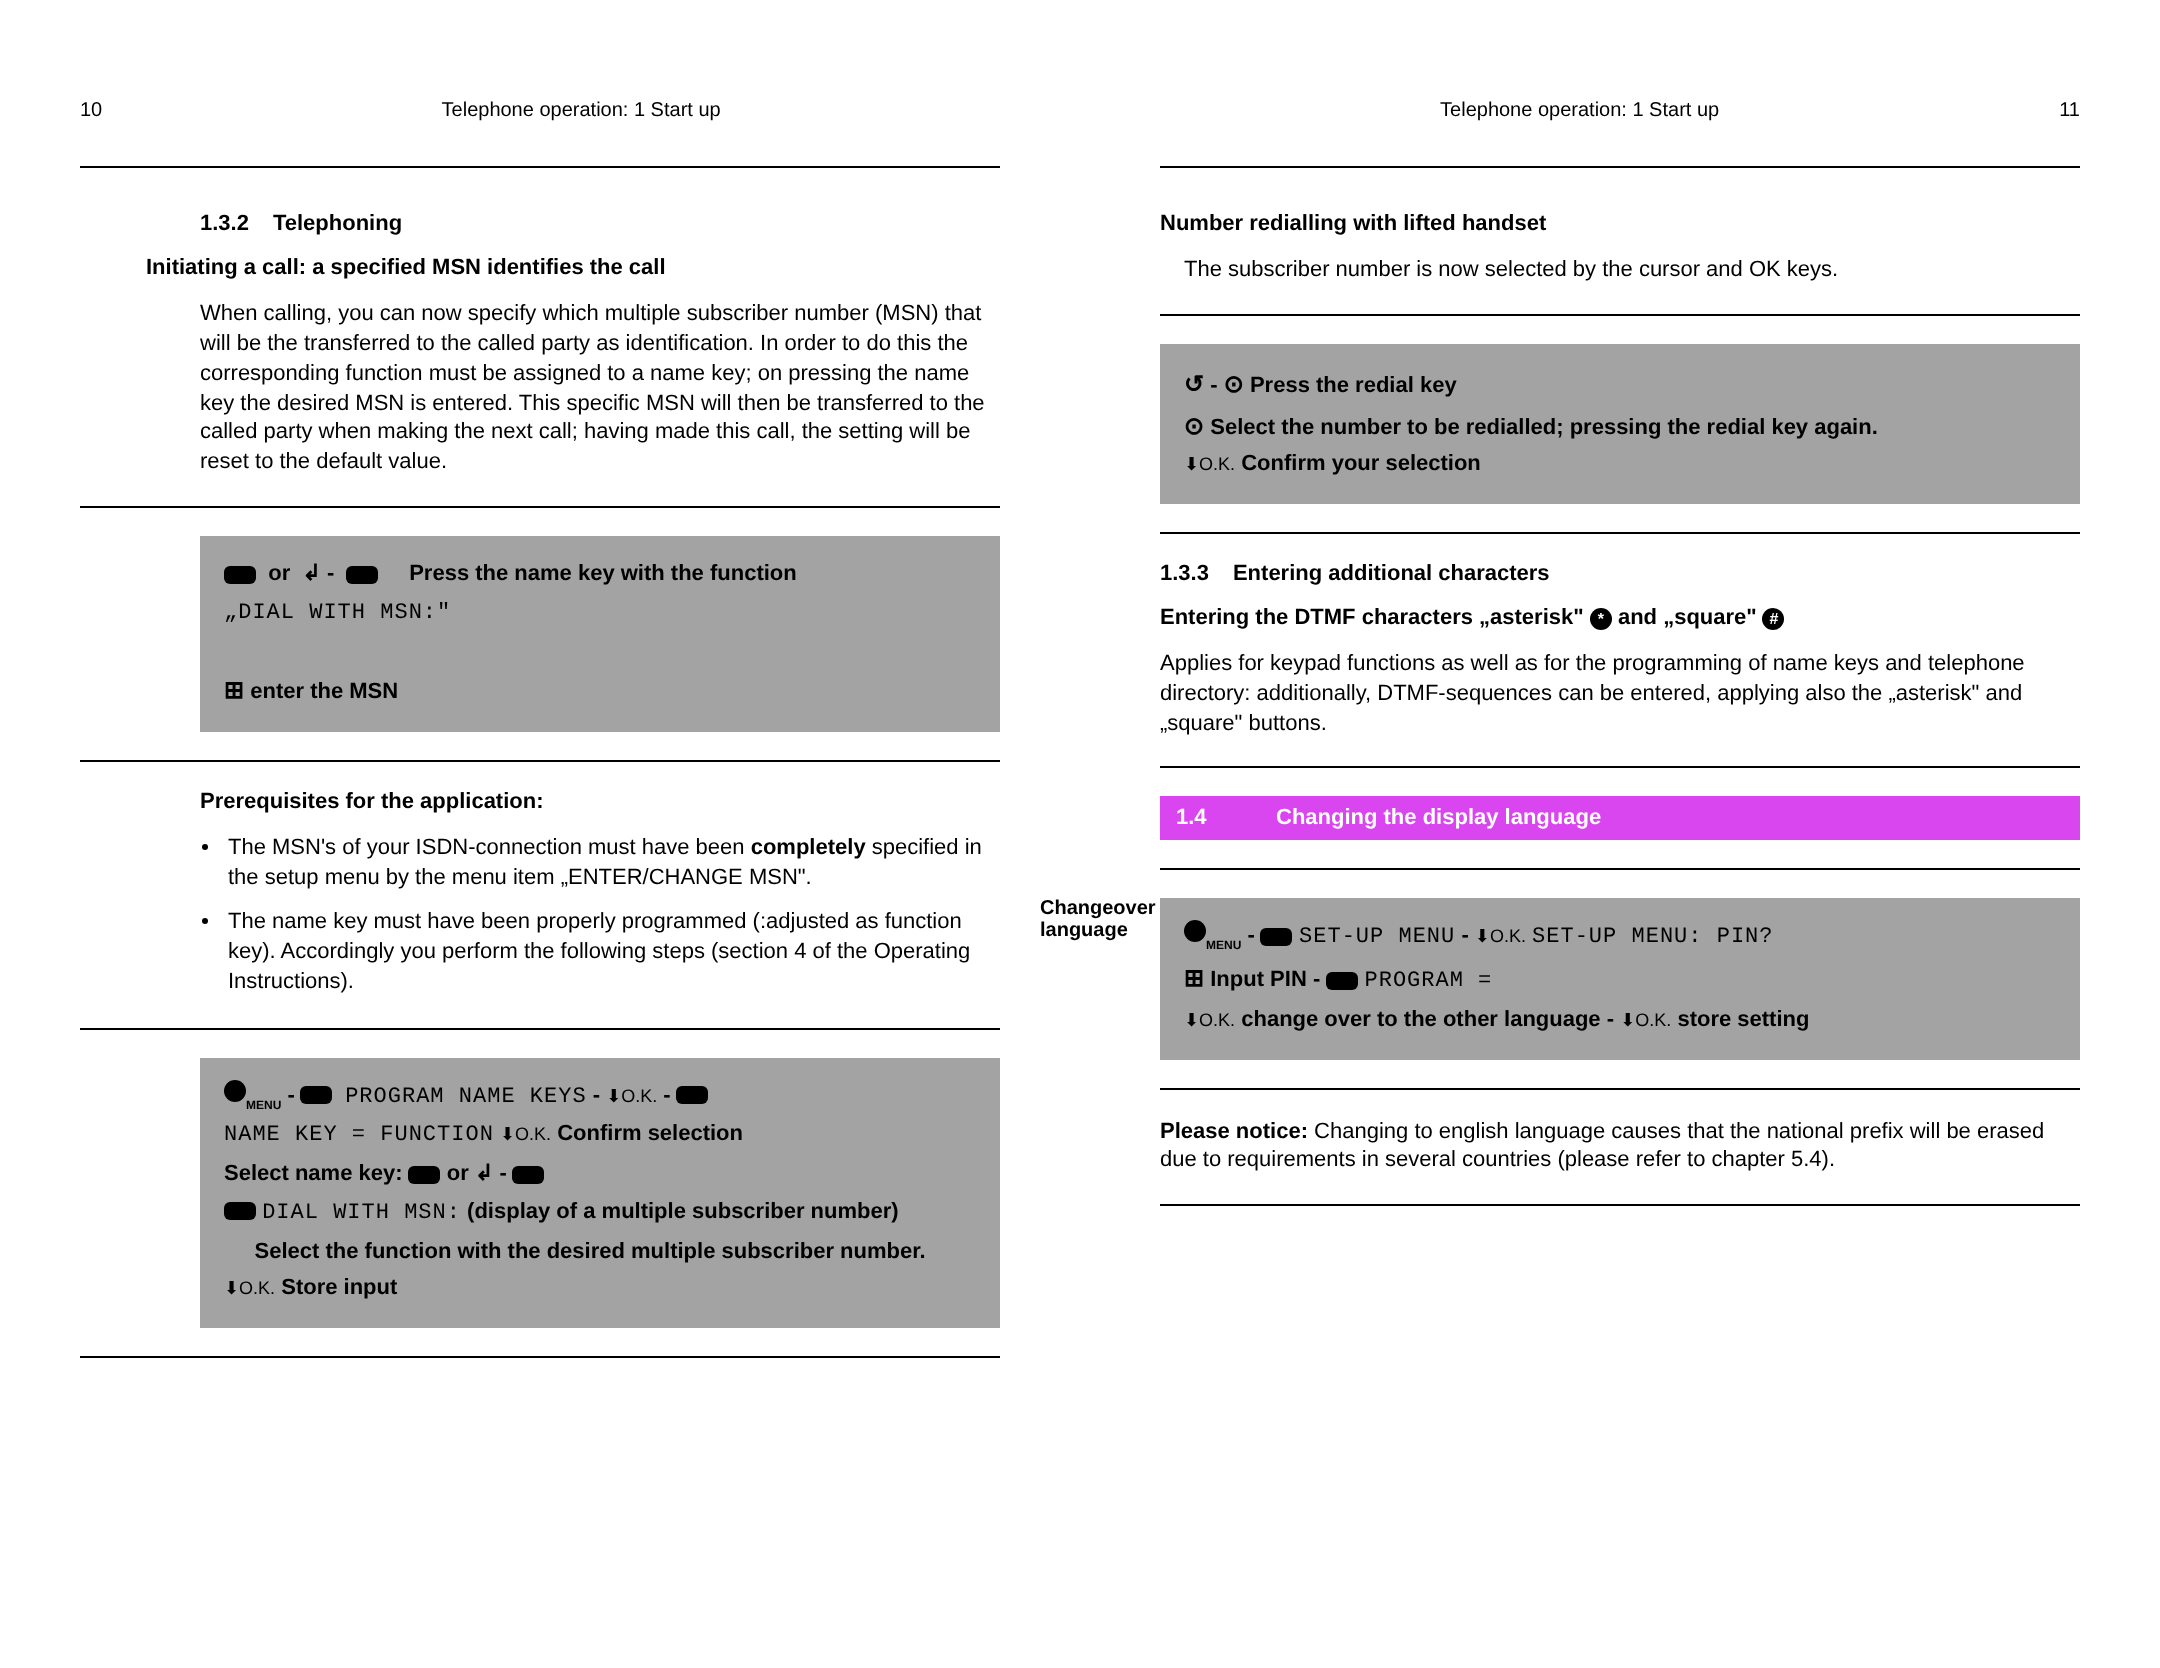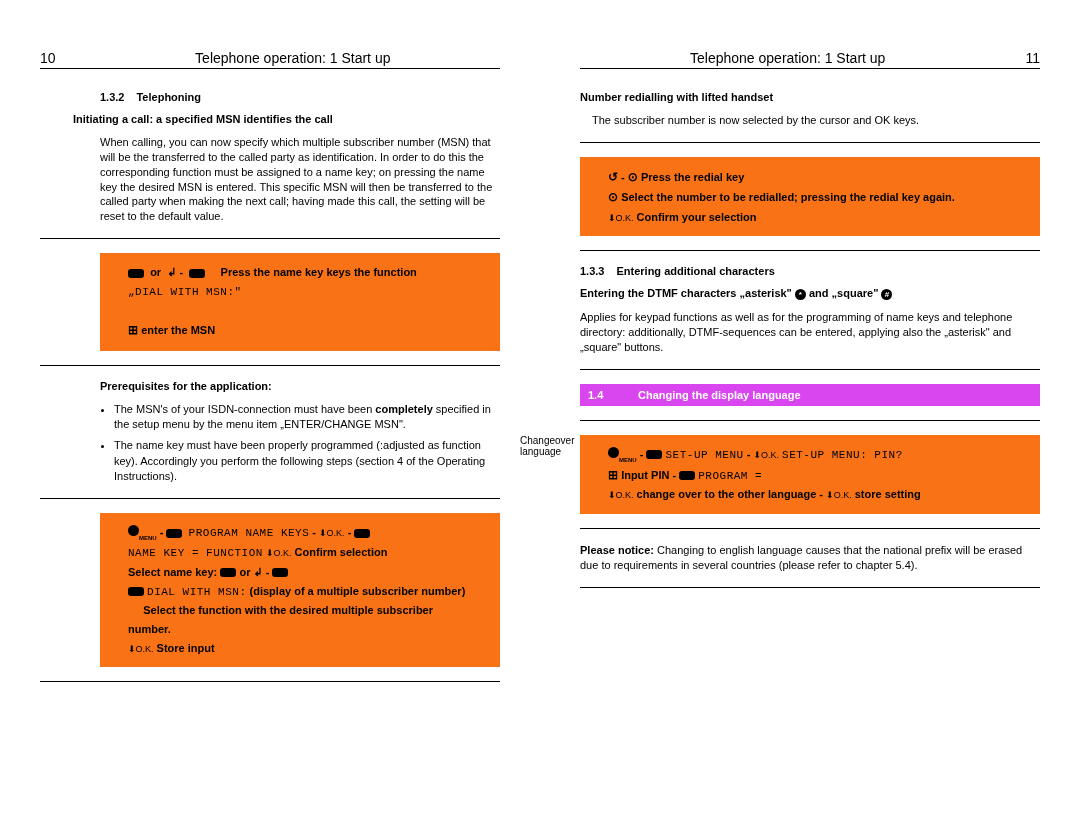--- a/index.html
+++ b/index.html
@@ -15,34 +15,34 @@
 }
 .page {
   width: 540px;
   padding: 50px 40px 40px 40px;
   box-sizing: border-box;
 }
 .header {
   display: flex;
   justify-content: space-between;
   border-bottom: 1px solid #000;
-  padding-bottom: 2px;
+  padding-bottom: 22px;
   margin-bottom: 22px;
-  font-size: 14px;
+  font-size: 10px;
 }
 .header-left .pgnum { margin-right: 30px; }
 .header-right .pgnum { margin-left: 30px; }
 .section-num { font-weight: bold; margin-right: 12px; }
 .sub-title { font-weight: bold; margin: 14px 0 10px 60px; }
 .sub-title2 { font-weight: bold; margin: 6px 0 10px 33px; }
 .body-text { margin: 0 0 12px 60px; line-height: 1.35; }
 .divider { border-top: 1px solid #000; margin: 14px 0; }
 .gray-box {
-  background: #f97316;
-  padding: 10px 28px;
+  background: #a3a3a3;
+  padding: 10px 12px;
   margin: 10px 0 10px 60px;
   line-height: 1.7;
   font-weight: bold;
 }
 .gray-box .mono, .body-text .mono { font-family: "Courier New", monospace; font-weight: normal; letter-spacing: 0.5px; }
 .black-bar {
   background: #d946ef;
   color: #fff;
   font-weight: bold;
   padding: 5px 8px;
@@ -56,21 +56,21 @@
 .icon-key { width: 16px; height: 9px; background:#000; border-radius:3px; }
 .icon-ok { font-size:9px; font-weight:normal; }
 .icon-redial { font-size:12px; }
 .icon-handset { font-size:12px; }
 .icon-keypad { font-size:12px; }
 .icon-round { width:11px; height:11px; background:#000; border-radius:50%; display:inline-block; color:#fff; font-size:8px; text-align:center; line-height:11px; font-weight:bold;}
 .icon-menu { width:11px; height:11px; background:#000; border-radius:50%; display:inline-block;}
 .menu-lbl { font-size:6px; font-weight:bold; vertical-align:bottom;}
 ul.prereq { margin: 0 0 12px 60px; padding-left: 14px; }
 ul.prereq li { line-height:1.4; margin-bottom:6px; }
-.left-label { position:absolute; left:40px; width:62px; font-weight:normal; font-size:10px; }
+.left-label { position:absolute; left:40px; width:62px; font-weight:bold; font-size:10px; }
 .rel { position:relative; }
 .completely { font-weight:bold; }
 </style>
 </head>
 <body>
 
 <div class="page">
   <div class="header">
     <span class="header-left"><span class="pgnum">10</span></span>
     <span>Telephone operation:    1   Start up</span>
@@ -83,21 +83,21 @@
   <div class="sub-title2">Initiating a call: a specified MSN  identifies the call</div>
   <div class="body-text">When calling, you can now specify which multiple subscriber number (MSN)  that will be the transferred to the called party as identification. In order to do this the corresponding function must be assigned to a name key; on pressing the name key  the desired MSN is entered. This specific MSN will then be transferred to the called party when making the next call; having made this call, the setting will be reset to the default value.</div>
 
   <div class="divider"></div>
 
   <div class="gray-box">
     <span class="icon icon-key"></span>
     &nbsp;<span>or</span>&nbsp;
     <span>↲</span>&nbsp;-&nbsp;
     <span class="icon icon-key"></span>
-    &nbsp;&nbsp;&nbsp;&nbsp;<span>Press the name key keys the function</span><br>
+    &nbsp;&nbsp;&nbsp;&nbsp;<span>Press the name key with the function</span><br>
     <span class="mono">„DIAL WITH MSN:"</span><br>
     &nbsp;&nbsp;&nbsp;&nbsp;&nbsp;&nbsp;<br>
     <span class="icon-keypad">⊞</span>&nbsp;<span>enter the MSN</span>
   </div>
 
   <div class="divider"></div>
 
   <div class="sub-title2" style="margin-left:60px">Prerequisites for the application:</div>
 
   <ul class="prereq">

